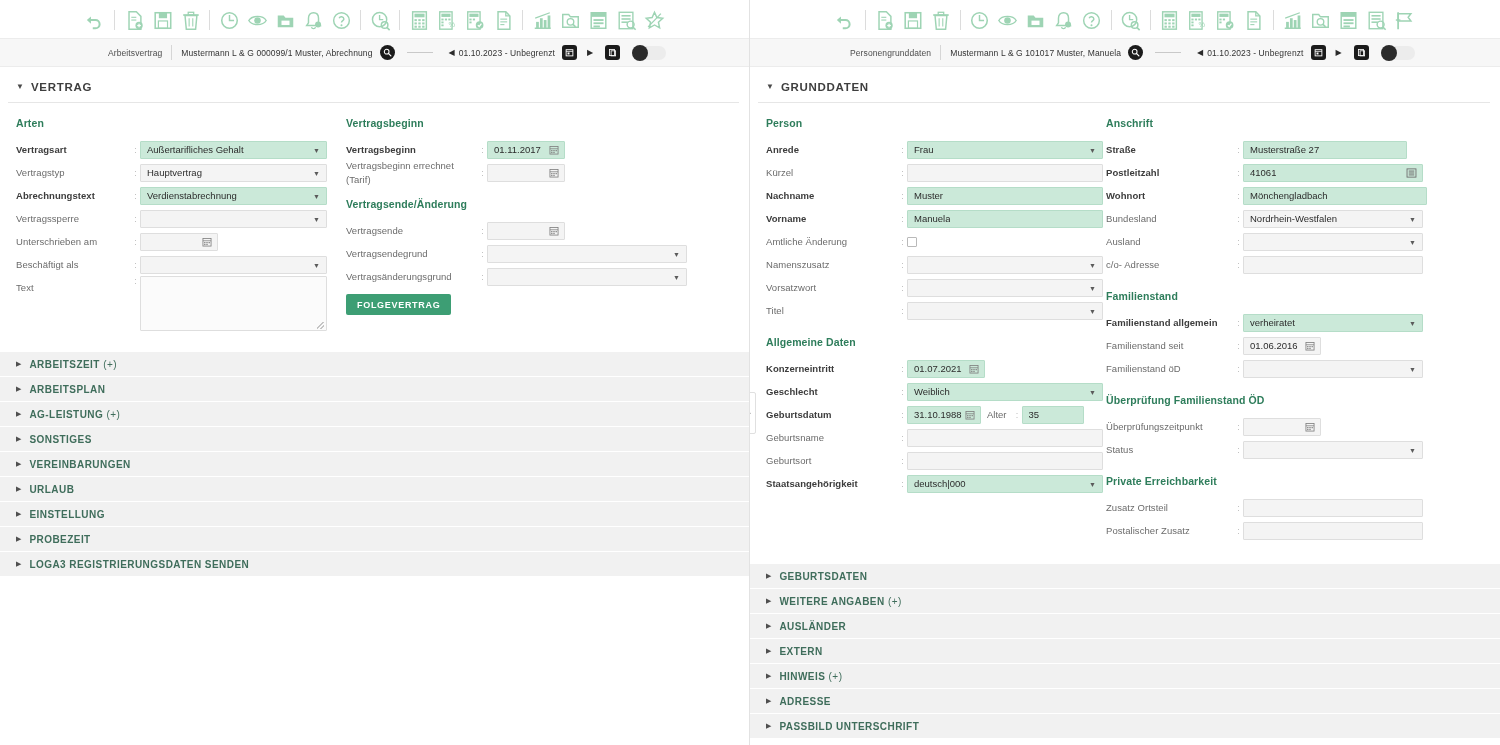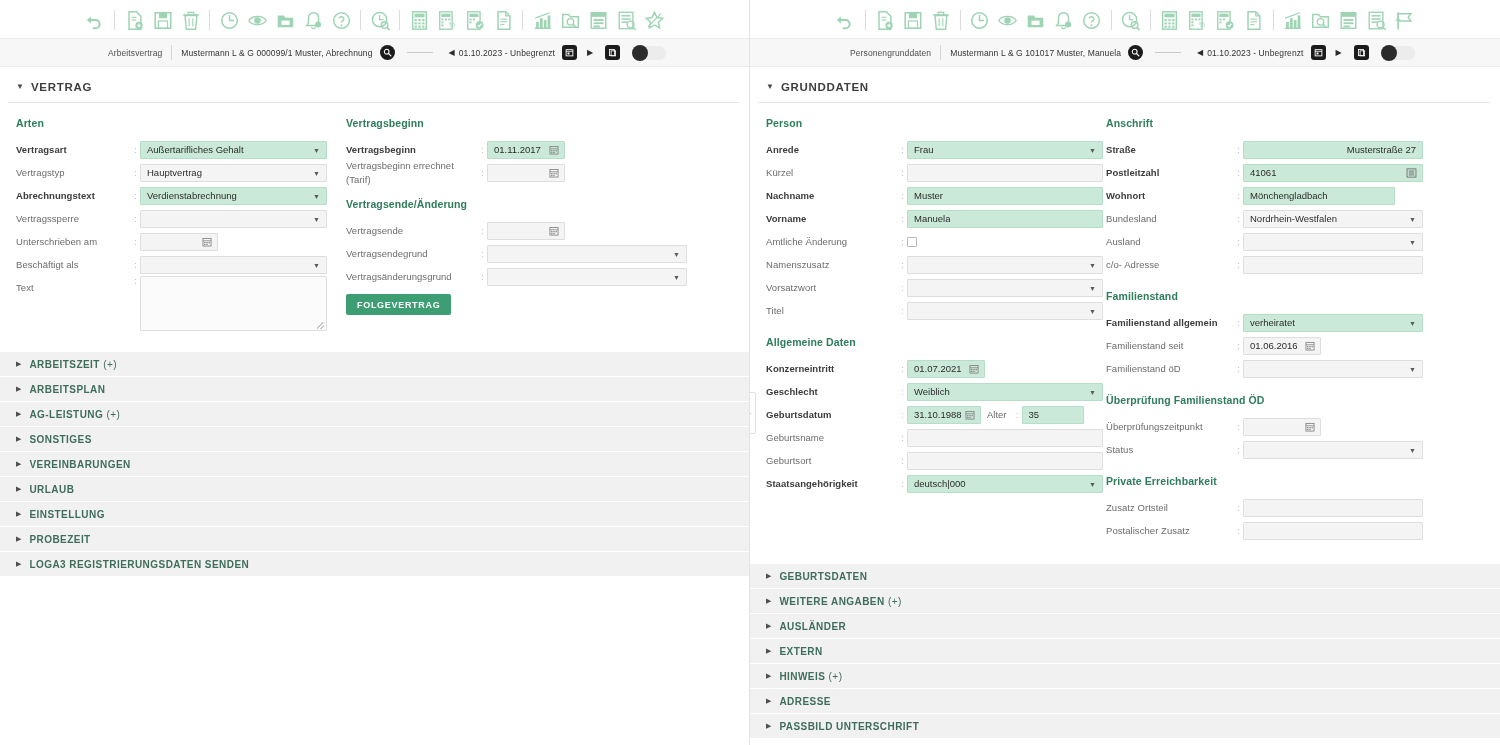--- a/index.html
+++ b/index.html
@@ -968,21 +968,21 @@
                 </div>
               </div>
             </div>
         </div>
         <div class="col" style="width:340px">
           <div class="grp-head">Anschrift</div>
           <div id="r-anschrift">
               <div class="row">
                 <div class="lbl b" style="width: 128px;">Straße</div>
                 <div class="colon">:</div>
-                <div class="fld on" style="width: 180px; justify-content: flex-end;">
+                <div class="fld on" style="width: 164px;">
                   <span class="cap">Musterstraße 27</span>
                 </div>
               </div>
               <div class="row">
                 <div class="lbl b" style="width: 128px;">Postleitzahl</div>
                 <div class="colon">:</div>
                 <div class="fld on" style="width: 180px;">
                   <span class="cap">41061</span>
                   <span class="ficon">
                     <svg width="11" height="11" viewBox="0 0 16 16">
@@ -992,21 +992,21 @@
                         <rect x="4" y="7.3" width="8" height="1.4"></rect>
                         <rect x="4" y="10.1" width="8" height="1.4"></rect>
                       </g>
                     </svg>
                   </span>
                 </div>
               </div>
               <div class="row">
                 <div class="lbl b" style="width: 128px;">Wohnort</div>
                 <div class="colon">:</div>
-                <div class="fld on" style="width: 152px;">
+                <div class="fld on" style="width: 184px;">
                   <span class="cap">Mönchengladbach</span>
                 </div>
               </div>
               <div class="row">
                 <div class="lbl" style="width: 128px;">Bundesland</div>
                 <div class="colon">:</div>
                 <div class="fld" style="width: 180px;">
                   <span class="cap">Nordrhein-Westfalen</span>
                   <span class="caret">▼</span>
                 </div>

